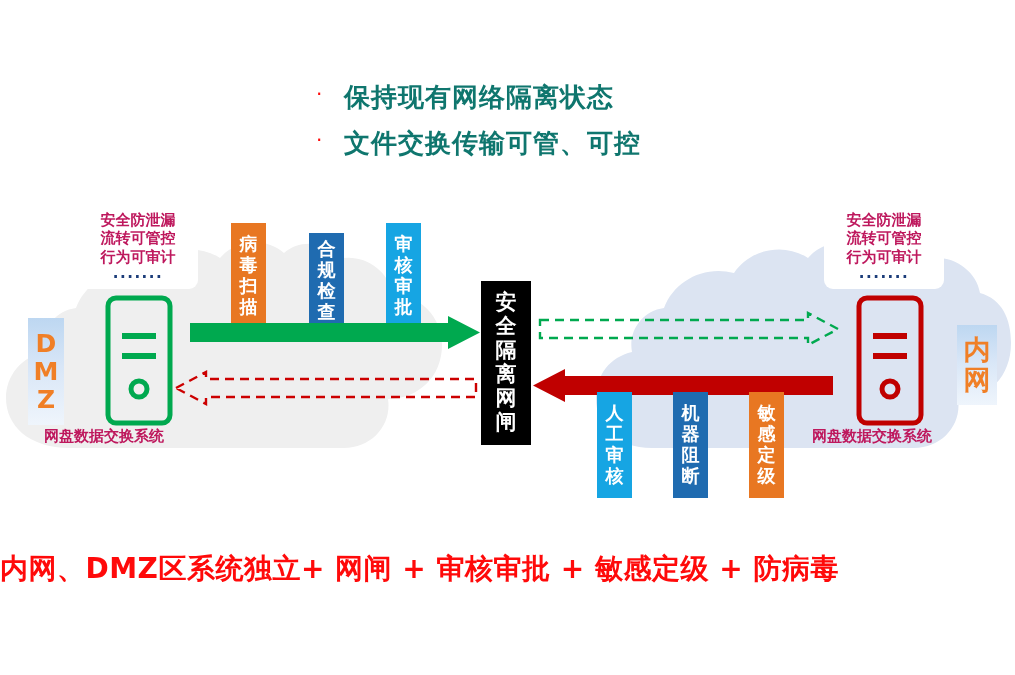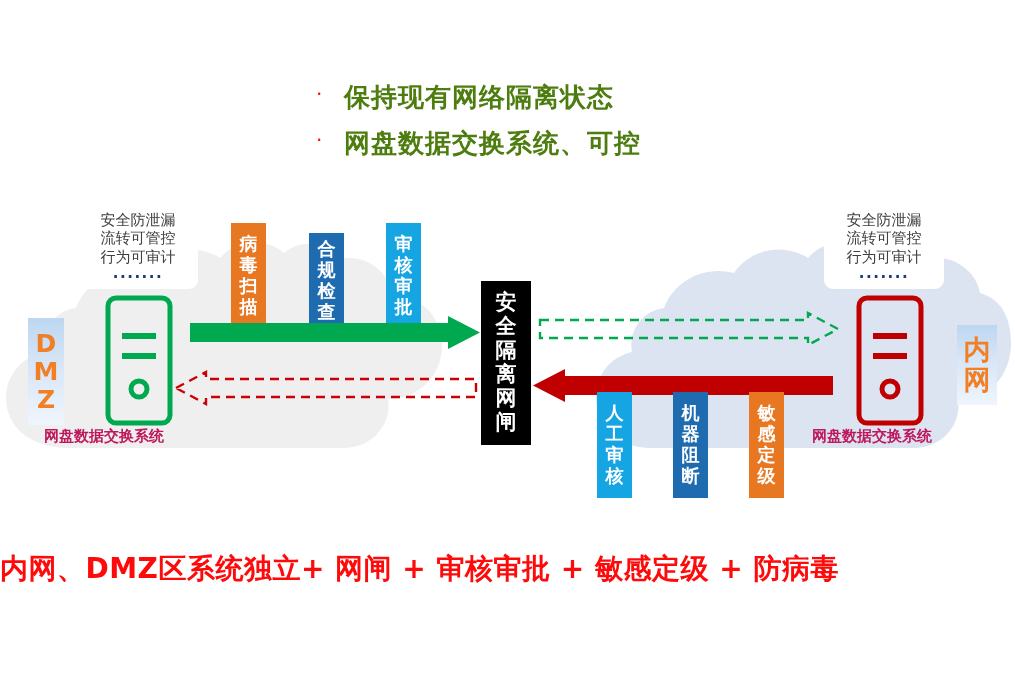--- a/index.html
+++ b/index.html
@@ -41,21 +41,21 @@
     color: #FF0A0A;
     text-align: left;
     margin-right: 8px;
     position: relative;
     top: -3px;
   }
   .bullet-text {
     font-size: 26px;
     font-weight: bold;
     letter-spacing: 1px;
-    color: #4d7c0f;
+    color: #0f766e;
     white-space: nowrap;
   }
 
   
   .cloud {
     position: absolute;
   }
   .cloud svg { display: block; }
 
   
@@ -74,23 +74,23 @@
 
   
   .callout {
     position: absolute;
     background: #ffffff;
     border-radius: 9px;
     padding: 6px 8px 3px 8px;
     text-align: center;
   }
   .callout .ctext {
-    color: #404040;
+    color: #be185d;
     font-size: 15px;
-    font-weight: normal;
+    font-weight: bold;
     line-height: 1.22;
     white-space: nowrap;
   }
   .callout .cdots {
     color: #1B3C79;
     font-size: 15px;
     font-weight: bold;
     letter-spacing: 1.5px;
     margin-top: 2px;
   }
@@ -163,21 +163,21 @@
 
 <div class="stage">
 
   <div class="bullets">
     <div class="bullet-row">
       <div class="bullet-dot">·</div>
       <div class="bullet-text">保持现有网络隔离状态</div>
     </div>
     <div class="bullet-row">
       <div class="bullet-dot">·</div>
-      <div class="bullet-text">网盘数据交换系统、可控</div>
+      <div class="bullet-text">文件交换传输可管、可控</div>
     </div>
   </div>
 
   <div class="cloud" style="left:0px; top:233px;">
     <svg width="470" height="230" viewBox="0 0 470 230" aria-hidden="true">
       <path d="M70,215
                C28,215 6,192 6,165
                C6,142 22,124 44,119
                C40,98 54,78 76,75
                C86,48 116,32 146,40

